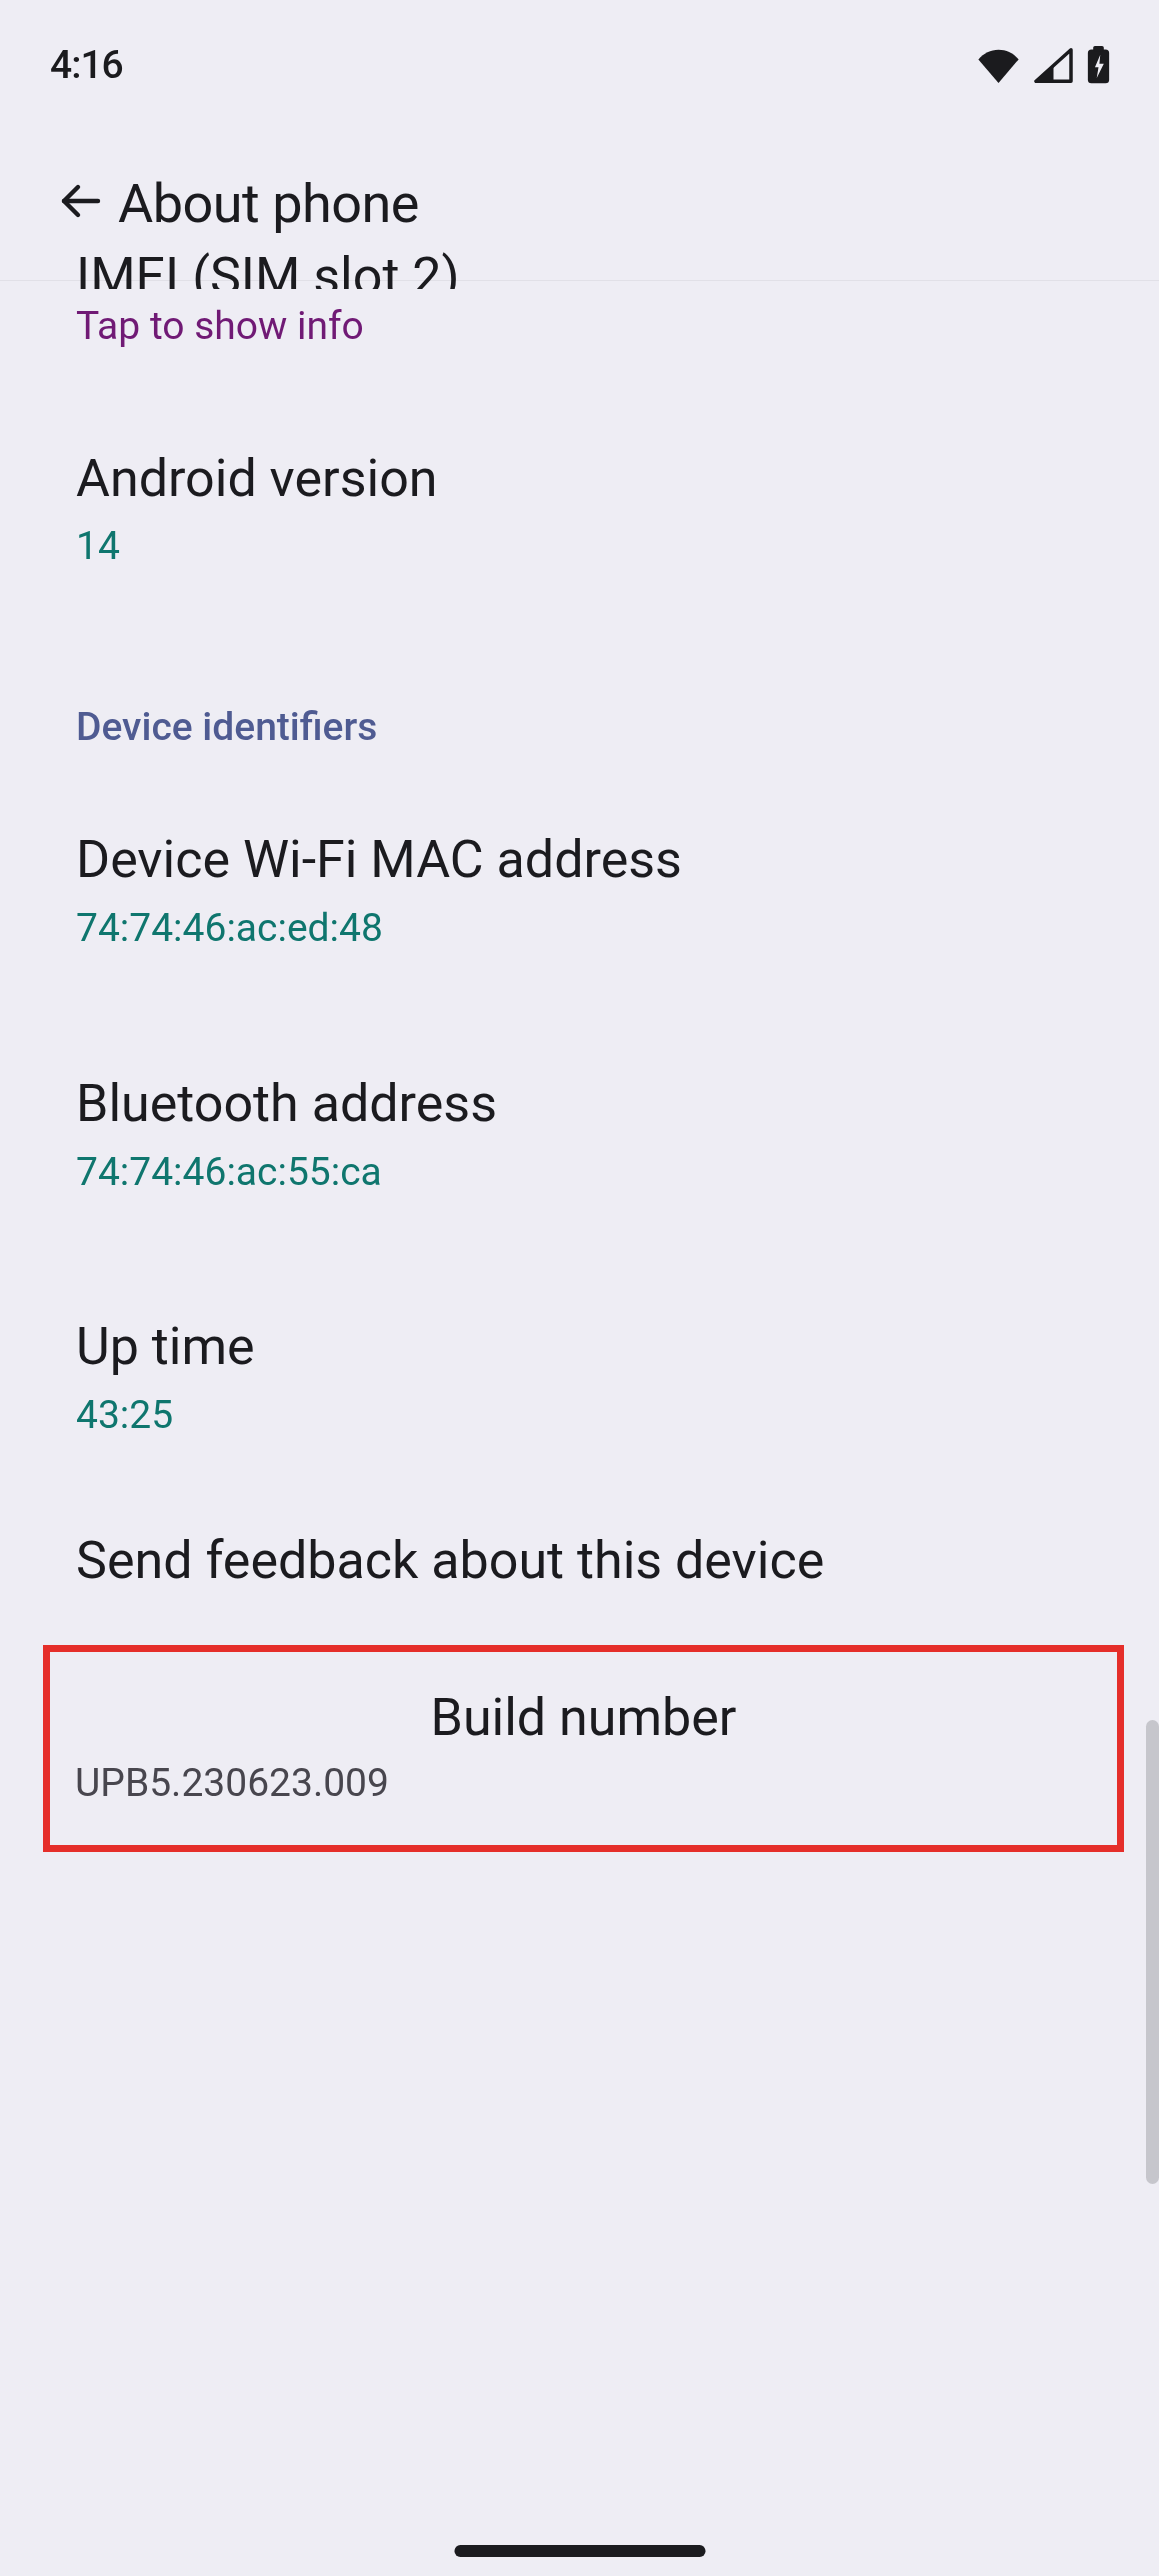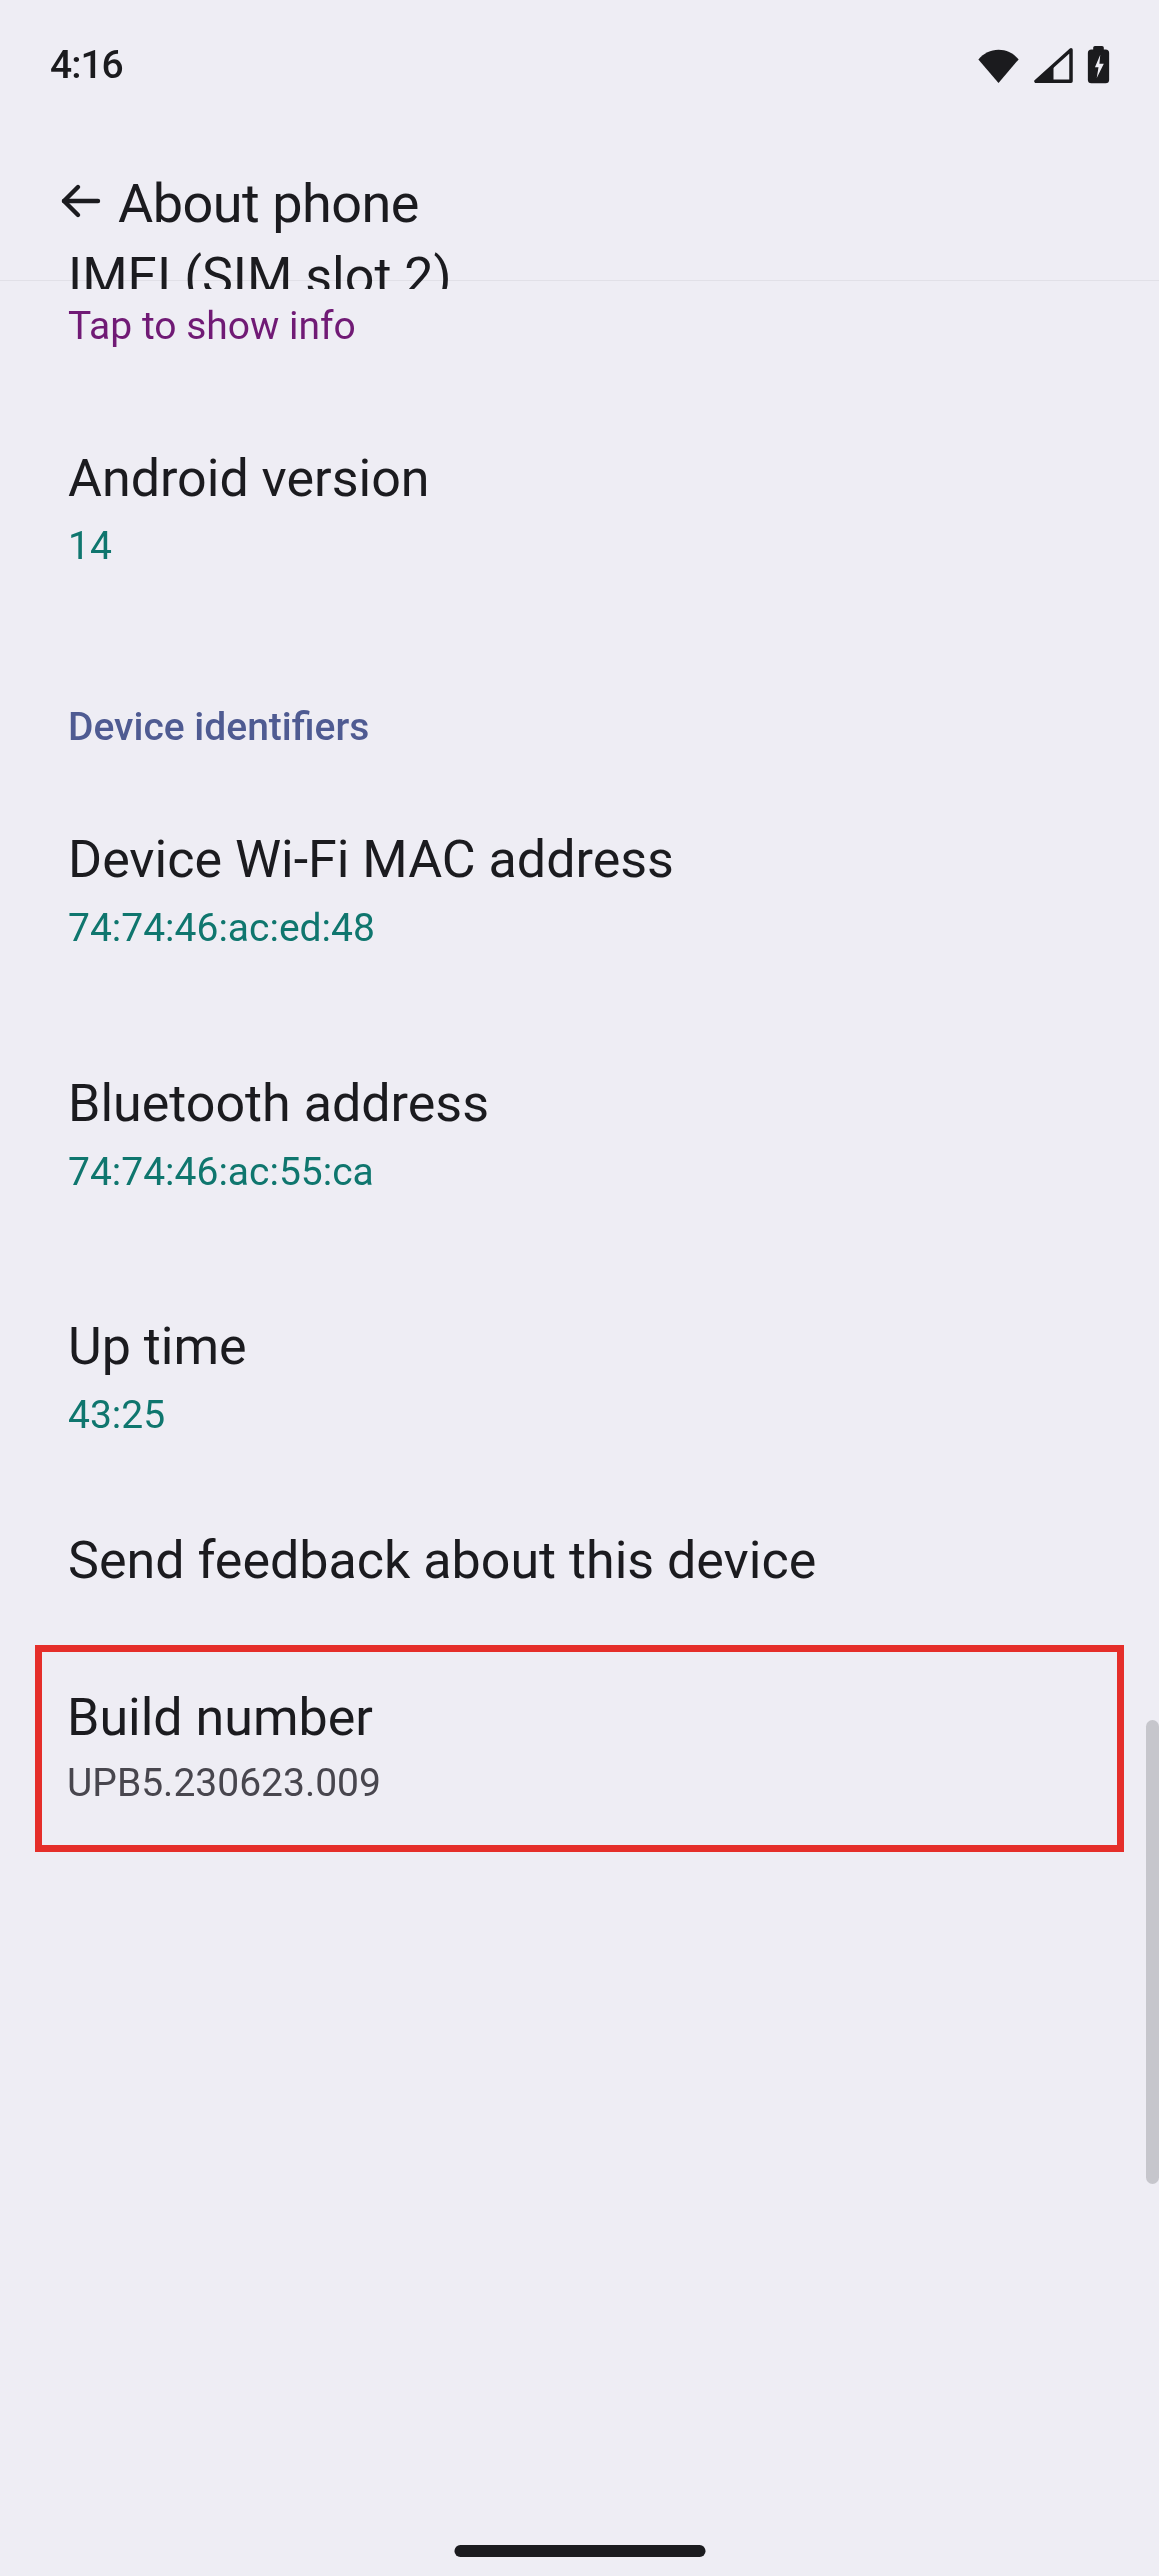--- a/index.html
+++ b/index.html
@@ -47,20 +47,21 @@
   .page-title {
     font-size: 54px;
     font-weight: 400;
     color: #1b1b1f;
     letter-spacing: -0.5px;
   }
 
   
   .content {
     padding-top: 0;
+    padding-left: 8px;
   }
   .partial-row {
     padding: 0 68px 56px 68px;
   }
   .partial-row .primary {
     font-size: 52px;
     font-weight: 400;
     color: #1b1b1f;
     line-height: 1.2;
     margin-top: -35px;   
@@ -102,20 +103,21 @@
   
   .highlighted {
     margin: 7.7px 35px 0 35px;
     border: 7.7px solid #e52e2a;
     padding: 35px 25px 39px 25px;
   }
   .highlighted .primary {
     font-size: 52px;
     font-weight: 400;
     color: #1b1b1f;
+    text-align: center;
   }
   .highlighted .secondary {
     font-size: 39px;
     color: #48464e;
     margin-top: 11.6px;
   }
 
   
   .scroll-hint {
     position: absolute;

